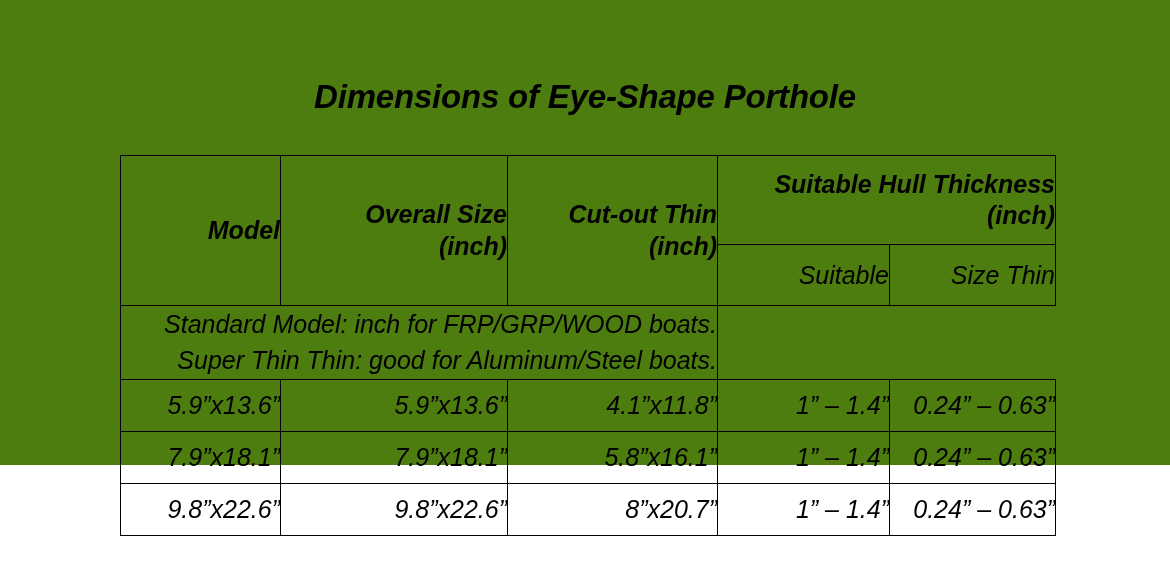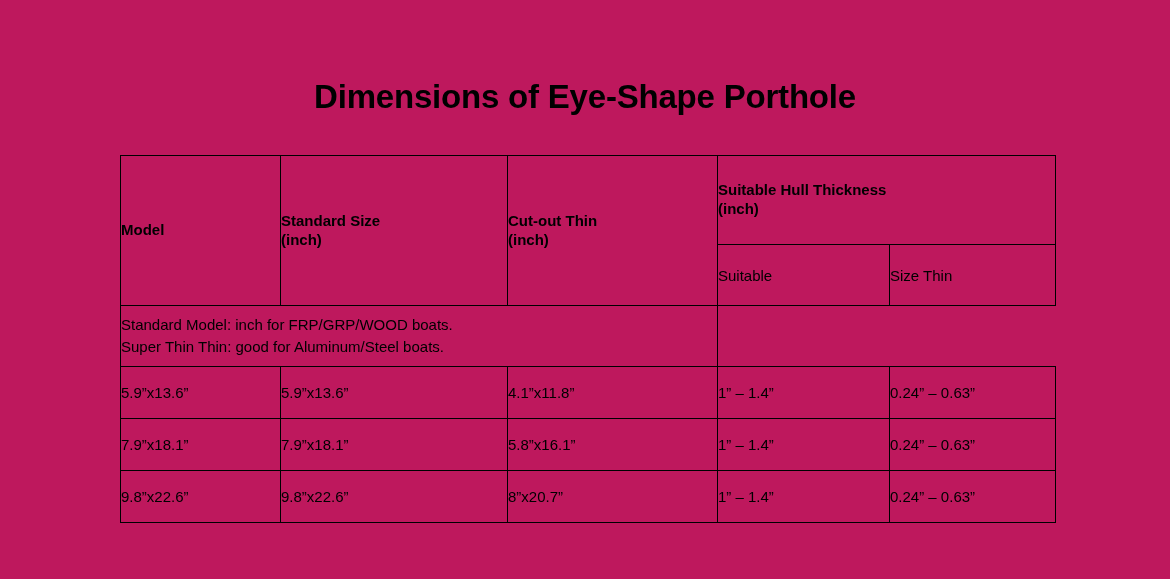--- a/index.html
+++ b/index.html
@@ -10,22 +10,23 @@
   body {
     width: 1170px;
     height: 579px;
     font-family: "Liberation Sans", sans-serif;
     color: #000000;
     overflow: hidden;
   }
   .page {
     position: relative;
     width: 1170px;
-    height: 579px;
-    background: #be185d;
+    height: 465px;
+    background: #4d7c0f;
+    font-style: italic;
   }
   .title {
     position: absolute;
     left: 0;
     top: 78px;
     width: 1170px;
     text-align: center;
     font-size: 33px;
     font-weight: bold;
     letter-spacing: -0.2px;
@@ -37,23 +38,23 @@
     top: 155px;
     width: 935px;
   }
   table.dims {
     border-collapse: collapse;
     width: 935px;
     table-layout: fixed;
   }
   table.dims td {
     border: 1.5px solid #000000;
-    text-align: left;
+    text-align: right;
     vertical-align: middle;
-    font-size: 15px;
+    font-size: 25px;
     color: #000000;
     padding: 0;
   }
   .hdr {
     font-weight: bold;
     font-size: 23px;
     line-height: 1.25;
     height: 88px;
   }
   .note-cell {
@@ -95,21 +96,21 @@
         <col class="col-cutout">
         <col class="col-std">
         <col class="col-thin">
       </colgroup>
       <tbody>
         <tr>
           <td class="hdr" rowspan="2">
             <span>Model</span>
           </td>
           <td class="hdr" rowspan="2">
-            <div>Standard Size</div>
+            <div>Overall Size</div>
             <div>(inch)</div>
           </td>
           <td class="hdr" rowspan="2">
             <div>Cut-out Thin</div>
             <div>(inch)</div>
           </td>
           <td class="hdr" colspan="2">
             <div>Suitable Hull Thickness</div>
             <div>(inch)</div>
           </td>

